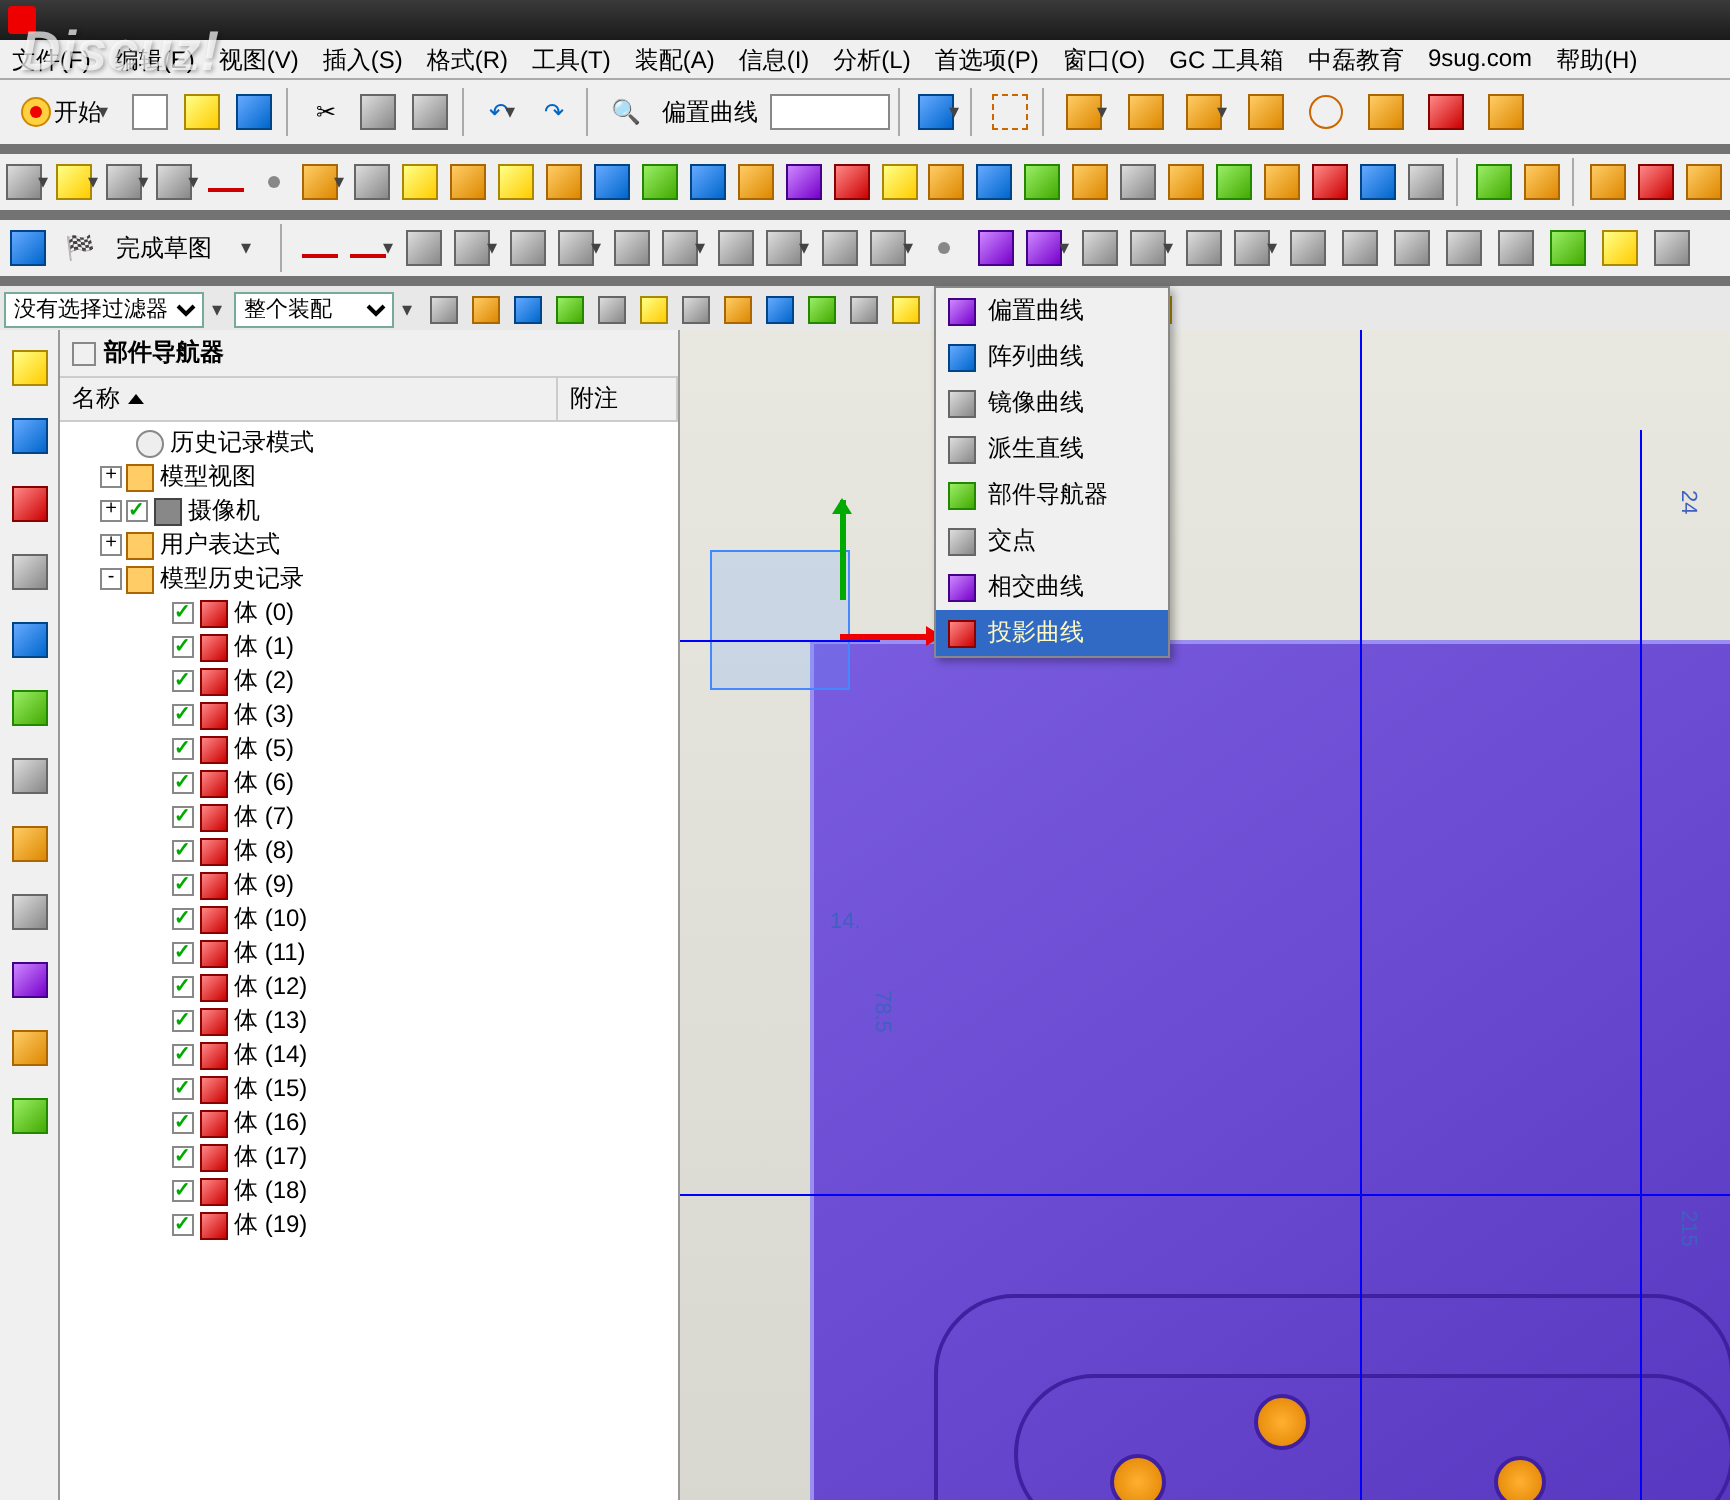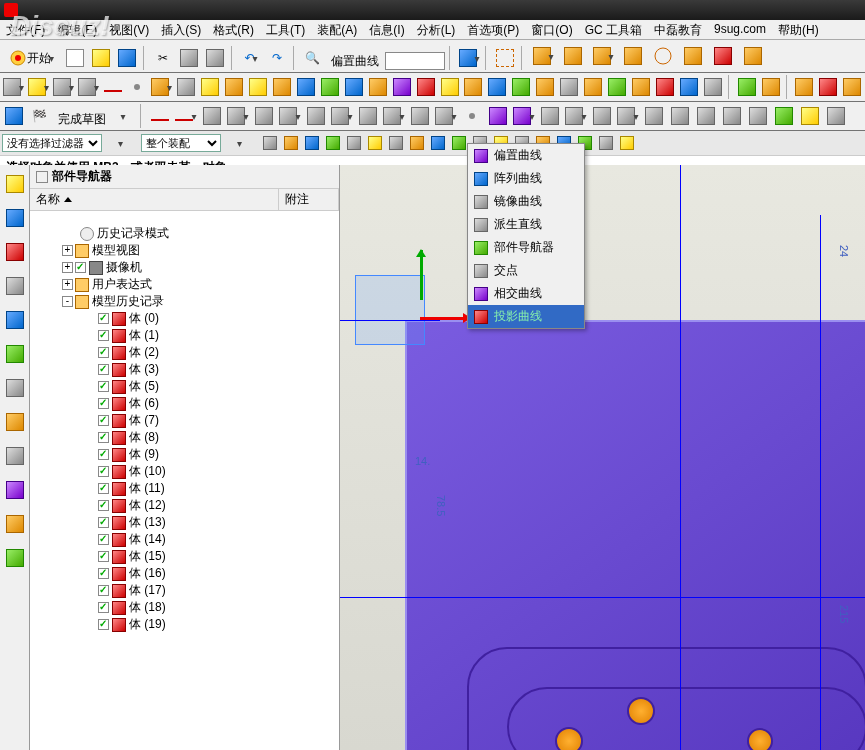--- a/index.html
+++ b/index.html
@@ -2,52 +2,52 @@
 <html><head>
 <meta charset="utf-8">
 <style>
 * { margin:0; padding:0; box-sizing:border-box; font-family:"Microsoft YaHei","SimSun",sans-serif; font-size:12px; }
 body { background:#d4d0c8; overflow:hidden; width:865px; height:750px; position:relative; }
 .titlebar { background:linear-gradient(#3a3a3a,#1a1a1a); height:20px; display:flex; align-items:center; padding:0 4px; color:#fff; }
 .titlebar .logo-icon { width:14px; height:14px; background:#e00; border-radius:2px; margin-right:4px; }
 .titlebar .title { color:#fff; }
 .menubar { background:#f0f0f0; height:20px; display:flex; border-bottom:1px solid #aaa; }
 .menubar .mi { padding:2px 6px; cursor:default; }
-.toolbar-row { background:#f0f0f0; display:flex; align-items:flex-end; padding:2px; border-bottom:1px solid #737373; gap:2px; flex-wrap:nowrap; overflow:hidden; }
+.toolbar-row { background:#f0f0f0; display:flex; align-items:center; padding:2px; border-bottom:5px solid #737373; gap:2px; flex-wrap:nowrap; overflow:hidden; }
 .tb-btn { width:24px; height:24px; display:flex; align-items:center; justify-content:center; border:1px solid transparent; }
 .tb-btn.big { width:28px; height:28px; }
 .tb-sep { width:4px; height:24px; border-left:1px solid #aaa; margin:0 2px; }
 .dd { font-size:10px; margin-left:-2px; color:#444; }
 .ico { width:18px; height:18px; display:block; }
 .ico.cube { background:linear-gradient(135deg,#fc6,#d80); border:1px solid #a60; }
 .ico.blue { background:linear-gradient(135deg,#6af,#06c); border:1px solid #048; }
 .ico.green { background:linear-gradient(135deg,#9e6,#4a0); border:1px solid #280; }
 .ico.red { background:linear-gradient(135deg,#f88,#c00); border:1px solid #800; }
 .ico.gray { background:linear-gradient(135deg,#ddd,#888); border:1px solid #666; }
 .ico.purple { background:linear-gradient(135deg,#c8f,#70c); border:1px solid #408; }
 .ico.yellow { background:linear-gradient(135deg,#ff8,#fc0); border:1px solid #a80; }
 .ico.thin { height:2px; background:#c00; border:none; margin-top:8px; }
 .ico.dot { width:6px; height:6px; background:#888; border-radius:50%; margin:6px; border:none; }
 .start-btn { display:flex; align-items:center; padding:2px 6px; border:1px solid transparent; }
 .sketch-label { padding:0 4px; }
-.sel-row { background:#e8e8e8; display:flex; align-items:center; padding:2px; gap:18px; border-bottom:1px solid #ccc; }
+.sel-row { background:#e8e8e8; display:flex; align-items:center; padding:2px; gap:6px; border-bottom:1px solid #ccc; }
 .sel-row select { font-size:11px; border:1px solid #7a9; background:#fff; height:18px; }
 .hint-row { background:#fff; padding:3px 6px; border-bottom:1px solid #ccc; font-weight:bold; }
 .main { display:flex; position:absolute; top:165px; bottom:0; left:0; right:0; }
 .left-ribbon { width:30px; background:#f0f0f0; border-right:1px solid #999; display:flex; flex-direction:column; gap:12px; padding-top:8px; align-items:center; }
 .left-ribbon .rb { width:22px; height:22px; }
 .nav-panel { width:310px; background:#fff; border-right:1px solid #999; display:flex; flex-direction:column; }
 .nav-title { background:#f0f0f0; padding:3px 6px; display:flex; align-items:center; gap:4px; border-bottom:1px solid #ccc; }
 .nav-pin { width:12px; height:12px; border:1px solid #888; }
 .nav-header { display:flex; background:#f0f0f0; border-bottom:1px solid #ccc; }
 .nav-header .col { padding:2px 6px; border-right:1px solid #ccc; }
 .nav-header .col.name { flex:1; display:flex; align-items:center; gap:4px; }
 .nav-header .col.note { width:60px; }
 .sort-arrow { width:0; height:0; border-left:4px solid transparent; border-right:4px solid transparent; border-bottom:5px solid #000; }
-.nav-tree { flex:1; overflow-y:auto; padding:14px; }
+.nav-tree { flex:1; overflow-y:auto; padding:2px; }
 .tree-item { display:flex; align-items:center; padding:1px 0; height:17px; }
 .tree-item .exp { width:11px; height:11px; border:1px solid #888; text-align:center; line-height:8px; font-size:10px; margin-right:2px; cursor:pointer; }
 .tree-item .sp { display:inline-block; }
 .tree-item .chk { width:11px; height:11px; border:1px solid #888; margin-right:3px; position:relative; }
 .tree-item .chk.on::after { content:"✓"; color:#0a0; position:absolute; top:-2px; left:0; font-size:10px; font-weight:bold; }
 .tree-item .ti { width:14px; height:14px; margin-right:3px; }
 .tree-item .ti.clock { border-radius:50%; background:#eee; border:1px solid #888; }
 .tree-item .ti.folder { background:#fc6; border:1px solid #a60; }
 .tree-item .ti.cam { background:#888; border:1px solid #444; }
 .tree-item .ti.body { background:linear-gradient(135deg,#f88,#c00); border:1px solid #800; }
@@ -57,21 +57,21 @@
 .model-hole { position:absolute; border-radius:50%; background:radial-gradient(#ffb030,#e08000); border:2px solid #4020a0; }
 .dim-text { position:absolute; color:#4060c0; font-size:11px; }
 .axis-arrow { position:absolute; }
 .axis-x { width:50px; height:3px; background:#e00; }
 .axis-x::after { content:""; position:absolute; right:-6px; top:-4px; border:5px solid transparent; border-left:8px solid #e00; }
 .axis-y { width:3px; height:50px; background:#0a0; }
 .axis-y::after { content:""; position:absolute; top:-6px; left:-4px; border:5px solid transparent; border-bottom:8px solid #0a0; }
 .sel-rect { position:absolute; border:1px solid #48f; background:rgba(100,160,255,0.2); }
 .ctx-menu { position:absolute; left:467px; top:143px; width:118px; background:#f0f0f0; border:1px solid #888; box-shadow:2px 2px 4px rgba(0,0,0,0.3); z-index:100; }
 .ctx-menu .ci { display:flex; align-items:center; padding:3px 6px; gap:6px; }
-.ctx-menu .ci.sel { background:#316ac5; color:#86efac; }
+.ctx-menu .ci.sel { background:#316ac5; color:#fef9c3; }
 .ctx-menu .ci .cico { width:14px; height:14px; flex-shrink:0; }
 .watermark { position:absolute; top:10px; left:10px; font-size:28px; font-style:italic; font-weight:bold; color:rgba(255,255,255,0.7); text-shadow:1px 1px 2px rgba(0,0,0,0.3); z-index:200; pointer-events:none; }
 .groove { position:absolute; border:2px solid #4020a0; border-radius:40px; background:transparent; }
 .cross-h { position:absolute; height:1px; border-top:1px solid #00f; }
 .cross-v { position:absolute; width:1px; border-left:1px solid #00f; }
 </style>
 </head>
 <body>
 
 <div class="watermark">Discuz!</div>

